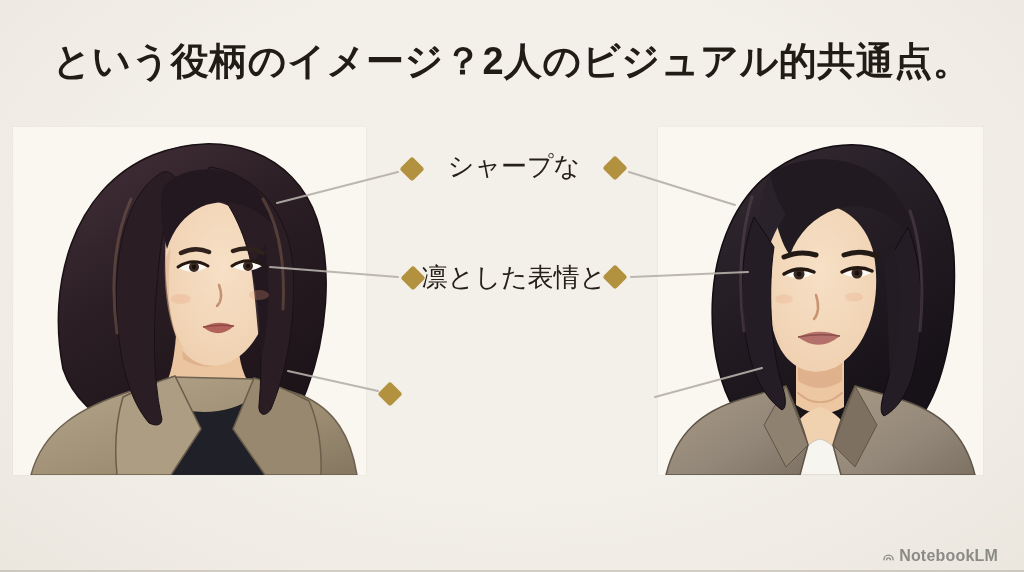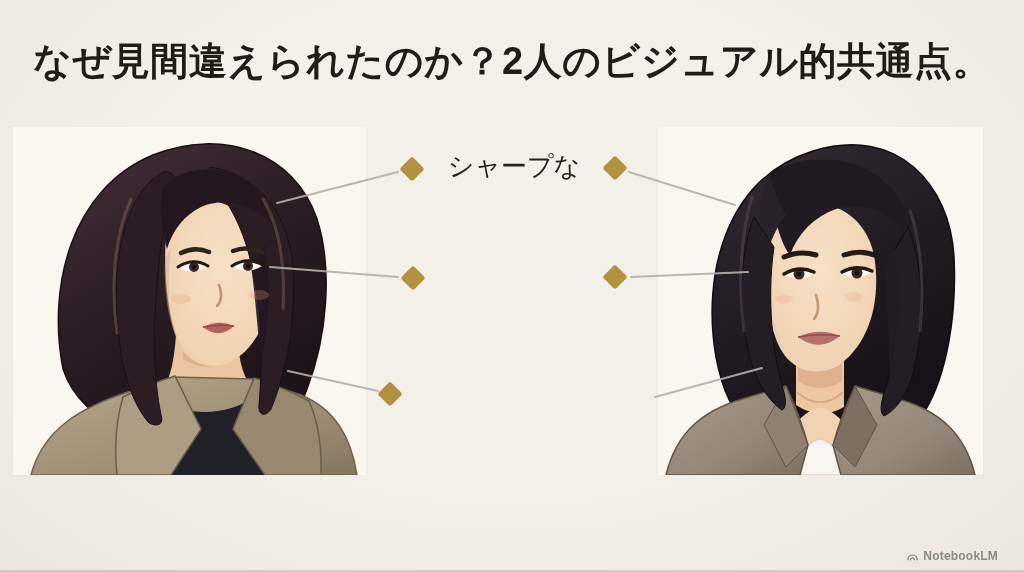--- a/index.html
+++ b/index.html
@@ -32,31 +32,31 @@
     position:absolute;width:18px;height:18px;background:var(--diamond);
     transform:rotate(45deg);border-radius:3px;
   }
   .point{
     position:absolute;left:334px;width:360px;text-align:center;
     font-size:26px;line-height:33px;font-weight:400;color:var(--body-text);
   }
   .watermark{
     position:absolute;right:26px;top:548px;height:16px;
     display:flex;align-items:center;gap:4px;
-    color:var(--watermark-text);font-size:12px;font-weight:700;letter-spacing:.2px;
+    color:var(--watermark-text);font-size:16px;font-weight:700;letter-spacing:.2px;
   }
   .watermark svg{display:block;}
   .bottom-edge{position:absolute;left:0;right:0;bottom:0;height:2px;background:rgba(70,62,50,.18);}
 </style>
 </head>
 <body>
 
 <div class="stage">
 
-  <h1 class="title">なぜ見間違えられたのか？2人のビジュアル的共通点。</h1>
+  <h1 class="title">という役柄のイメージ？2人のビジュアル的共通点。</h1>
 
   <figure class="panel left" aria-label="ボブカットの女性のイラスト（左）">
     <svg viewBox="0 0 353 348" aria-hidden="true">
       <defs>
         <linearGradient id="hairL" x1="0" y1="0" x2="0.6" y2="1">
           <stop offset="0" stop-color="#45313a"></stop>
             <stop offset="0.5" stop-color="#2b1e25"></stop>
             <stop offset="1" stop-color="#1d1419"></stop>
         </linearGradient>
         <radialGradient id="skinL" cx="0.55" cy="0.4" r="0.8">
@@ -186,21 +186,21 @@
   <div class="diamond" style="left:403px;top:160px;"></div>
   <div class="diamond" style="left:606px;top:159px;"></div>
   <div class="diamond" style="left:404px;top:269px;"></div>
   <div class="diamond" style="left:606px;top:268px;"></div>
   <div class="diamond" style="left:381px;top:385px;"></div>
 
   <div class="point" style="top:150px;">
     <span>シャープな</span><br>
   </div>
   <div class="point" style="top:261px;">
-    <br>
+    <span>凛とした表情と</span><br>
   </div>
 
   <div class="watermark">
     <svg width="13" height="13" viewBox="0 0 24 24" aria-hidden="true">
       <g fill="none" stroke="var(--watermark-text)" stroke-width="2.6" stroke-linecap="round">
         <path d="M3.5 18 A8.5 8.5 0 0 1 20.5 18"></path>
         <path d="M8.5 18 A3.5 3.5 0 0 1 15.5 18"></path>
       </g>
     </svg>
     <span>NotebookLM</span>

